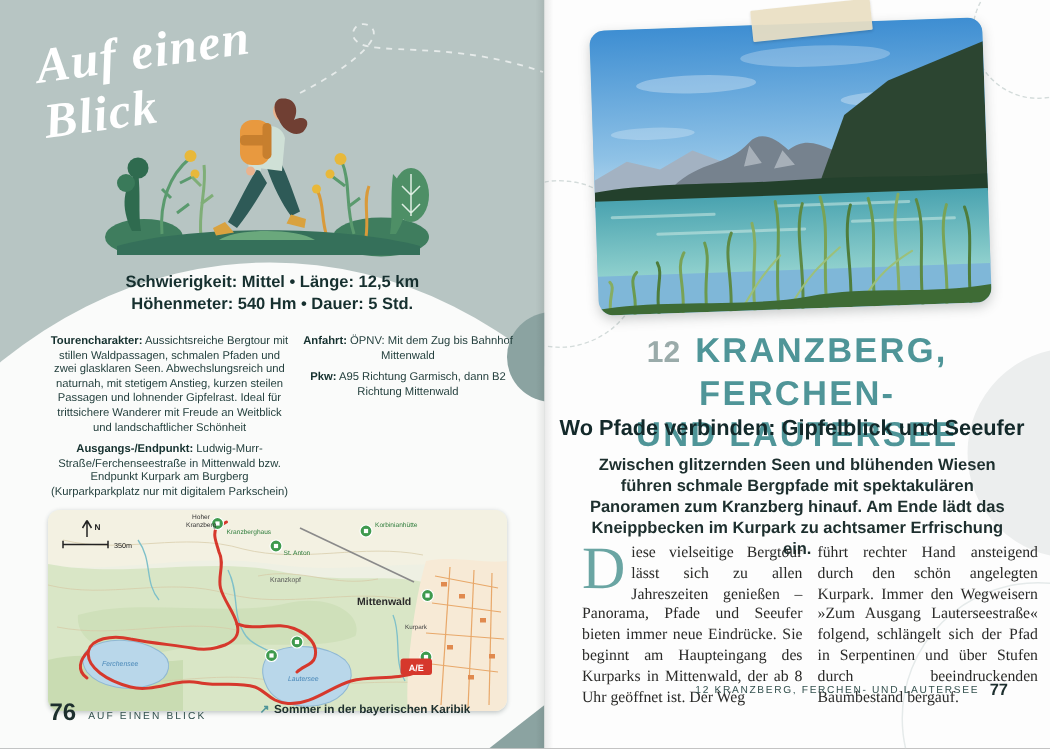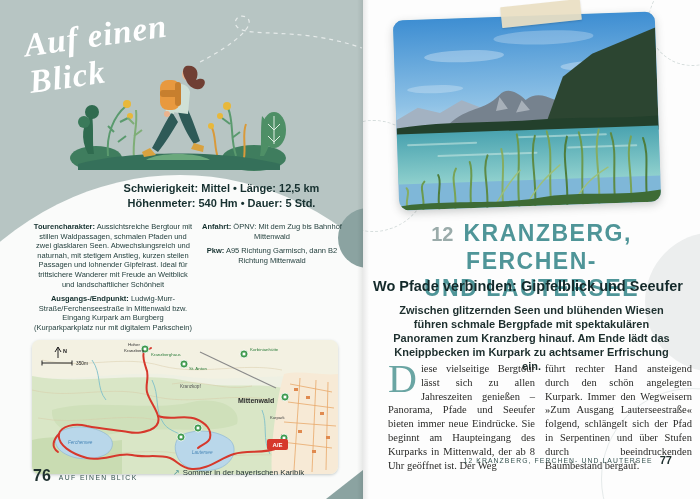--- a/index.html
+++ b/index.html
@@ -10,32 +10,32 @@
   .deco-dash-left{position:absolute;left:0;top:0;pointer-events:none;}
   #left-title{position:absolute;left:26px;top:12px;width:220px;color:#fff;
               font-family:"Liberation Serif",serif;font-style:italic;font-weight:700;
               font-size:33px;transform:rotate(-8deg);letter-spacing:1px;}
   #hiker-illu{position:absolute;left:68px;top:46px;}
   #white-blob{position:absolute;left:-140px;top:175px;width:640px;height:770px;background:#fafbfa;border-radius:50%;}
   #edge-wedge{position:absolute;left:338px;top:208px;width:60px;height:60px;border-radius:50%;background:#8ba3a1;}
   #corner-tri{position:absolute;left:326px;top:470px;width:0;height:0;
               border-left:37px solid transparent;border-bottom:29px solid #8ba3a1;}
   #stats{position:absolute;left:0;top:181px;width:363px;text-align:center;color:#16302f;
-         font-weight:700;font-size:11px;line-height:15px;padding-left:40px;}
+         font-weight:700;font-size:11px;line-height:15px;}
   .info-col{position:absolute;top:222px;color:#24403e;font-size:7.5px;line-height:9.6px;}
   #info-col-left{left:33px;width:160px;}
   #info-col-right{left:202px;width:140px;}
   .info-item{margin:0 0 5px 0;text-align:center;}
   .info-item b{color:#14302e;}
   #map-wrap{position:absolute;left:32px;top:340px;width:306px;height:134px;border-radius:8px;
             overflow:hidden;box-shadow:0 1px 3px rgba(40,60,58,.25);}
   #left-footer{position:absolute;left:33px;top:467px;width:310px;height:14px;color:#33514e;}
   #lf-num{font-weight:700;font-size:16px;color:#1d2f2e;}
   #lf-section{font-size:6.8px;letter-spacing:1.4px;margin-left:8px;position:relative;top:-1px;}
-  #lf-cross{position:absolute;left:140px;top:1px;font-size:7.8px;font-weight:400;color:#1d2f2e;}
+  #lf-cross{position:absolute;left:140px;top:1px;font-size:7.8px;font-weight:700;color:#1d2f2e;}
   #lf-cross .xicon{color:#4f9598;font-size:8px;margin-right:3px;}
   
   #right-page{position:absolute;left:363px;top:0;width:337px;height:499px;background:#fdfdfd;overflow:hidden;}
   .circle-deco{position:absolute;border-radius:50%;pointer-events:none;}
   #photo{position:absolute;left:33px;top:16px;width:262px;height:190px;border-radius:10px;overflow:hidden;
          transform:rotate(-2deg);box-shadow:0 3px 8px rgba(50,60,60,.25);background:#7fb7d8;}
   #tape{position:absolute;left:138px;top:3px;width:80px;height:21px;background:rgba(233,223,195,.93);
         transform:rotate(-6deg);box-shadow:0 1px 2px rgba(0,0,0,.15);border-radius:1px;}
   #chapter-head{position:absolute;left:10px;top:220px;width:317px;text-align:center;
                 color:#4f9598;font-weight:700;font-size:23px;letter-spacing:1.5px;line-height:27px;}
@@ -116,21 +116,21 @@
 
     <div id="left-title">Auf einen Blick</div>
 
     <div id="stats">
       <div>Schwierigkeit: Mittel • Länge: 12,5 km</div>
       <div>Höhenmeter: 540 Hm • Dauer: 5 Std.</div>
     </div>
 
     <div class="info-col" id="info-col-left">
       <p class="info-item"><b>Tourencharakter:</b><span> Aussichtsreiche Bergtour mit stillen Waldpassagen, schmalen Pfaden und zwei glasklaren Seen. Abwechslungsreich und naturnah, mit stetigem Anstieg, kurzen steilen Passagen und lohnender Gipfelrast. Ideal für trittsichere Wanderer mit Freude an Weitblick und landschaftlicher Schönheit</span></p>
-      <p class="info-item"><b>Ausgangs-/Endpunkt:</b><span> Ludwig-Murr-Straße/Ferchenseestraße in Mittenwald bzw. Eingang Kurpark am Burgberg (Kurparkparkplatz nur mit digitalem Parkschein)</span></p>
+      <p class="info-item"><b>Ausgangs-/Endpunkt:</b><span> Ludwig-Murr-Straße/Ferchenseestraße in Mittenwald bzw. Endpunkt Kurpark am Burgberg (Kurparkparkplatz nur mit digitalem Parkschein)</span></p>
     </div>
     <div class="info-col" id="info-col-right">
       <p class="info-item"><b>Anfahrt:</b><span> ÖPNV: Mit dem Zug bis Bahnhof Mittenwald</span></p>
       <p class="info-item"><b>Pkw:</b><span> A95 Richtung Garmisch, dann B2 Richtung Mittenwald</span></p>
     </div>
 
     <div id="map-wrap">
       <svg width="306" height="134" viewBox="0 0 306 134">
         <rect width="306" height="134" fill="#eef0e3"></rect>
         <g>

